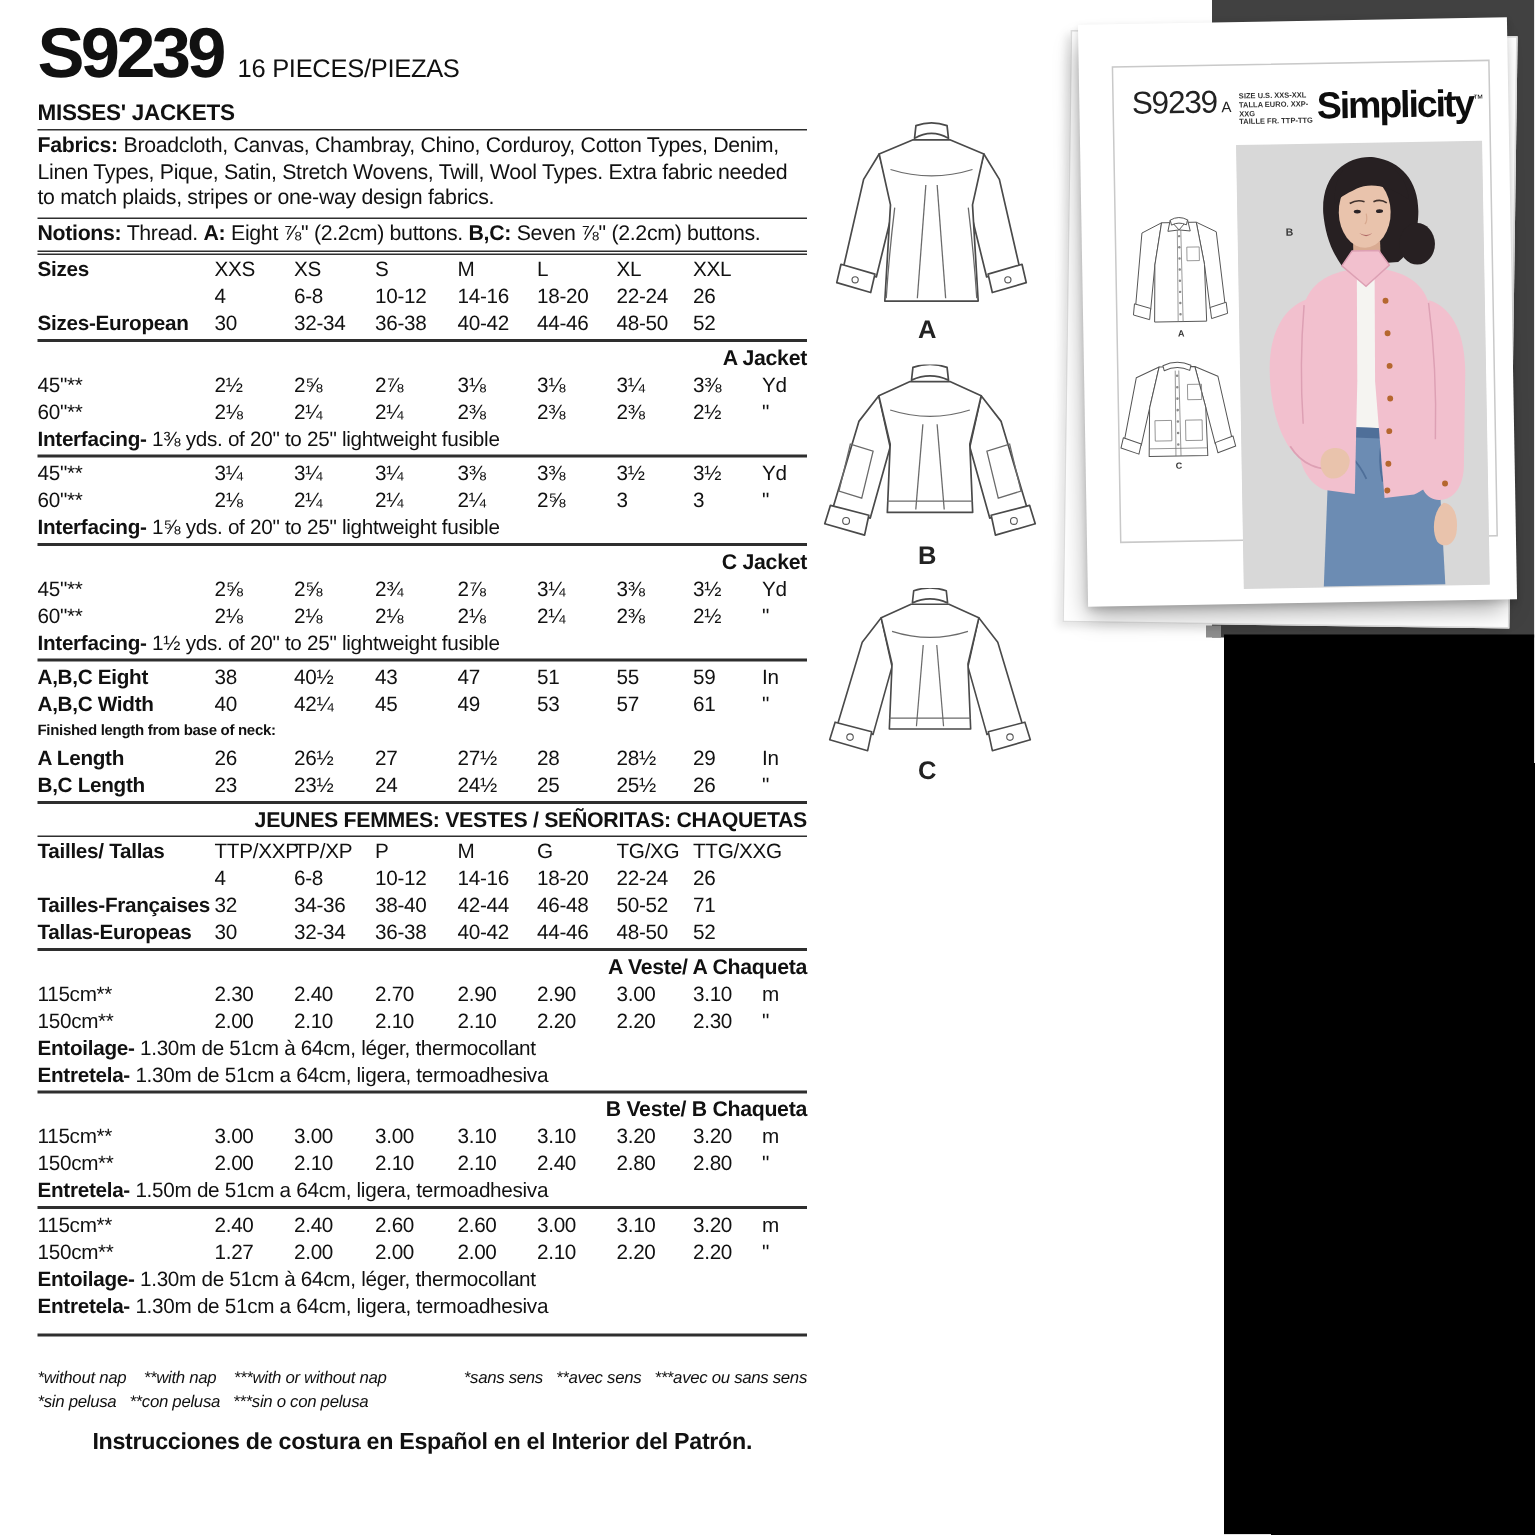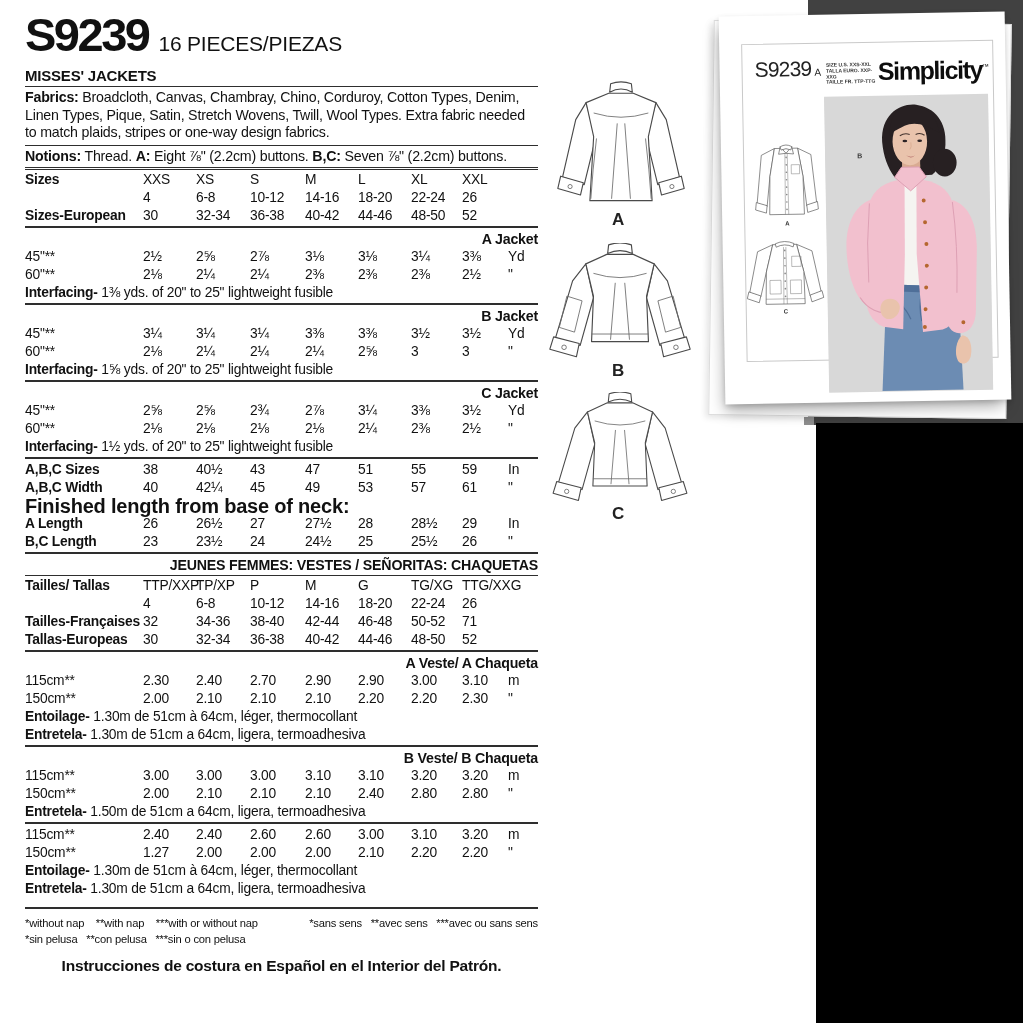--- a/index.html
+++ b/index.html
@@ -3,35 +3,35 @@
 <meta charset="utf-8">
 <style>
   html,body{margin:0;padding:0;}
   body{width:1023px;height:1023px;background:#fff;font-family:"Liberation Sans",sans-serif;color:#111;}
   .page{position:relative;width:1023px;height:1023px;overflow:hidden;background:#fff;}
 
   
   .doc{position:absolute;left:25px;top:6px;width:513px;letter-spacing:-0.2px;}
   .masthead{display:flex;align-items:baseline;gap:10px;height:58px;}
   .pattern-number{font-size:47px;font-weight:800;letter-spacing:-2.5px;line-height:58px;}
-  .pieces{font-size:21px;}
+  .pieces{font-size:17px;}
   .doc-title{font-weight:bold;font-size:15px;line-height:19px;border-bottom:1.6px solid #2e2e2e;padding-bottom:1px;margin-top:2px;}
   .fabrics{font-size:14.2px;line-height:17.6px;padding:2px 0 3px;border-bottom:1.6px solid #2e2e2e;}
   .notions{font-size:14.2px;line-height:19px;border-bottom:1.6px solid #2e2e2e;padding:1px 0;}
 
   #blocks .t-row{display:grid;grid-template-columns:118px 53px 54px 55px 53px 53px 51px 46px 1fr;font-size:13.8px;line-height:18px;}
   #blocks .lbl.b{font-weight:bold;}
   #blocks .t-heading{font-weight:bold;font-size:14.2px;line-height:18px;text-align:right;}
-  #blocks .t-full{font-weight:bold;font-size:20px;line-height:18px;}
+  #blocks .t-full{font-weight:bold;font-size:10px;line-height:18px;}
   #blocks .t-note{font-size:13.8px;line-height:18px;}
   .rule{border-top:1.4px solid #2e2e2e;margin:1px 0;}
   .rule.thick{border-top:2.6px solid #2e2e2e;margin:1.5px 0;}
   .rule.gap{margin-top:9px;}
 
-  .footnotes{display:flex;justify-content:space-between;align-items:flex-start;font-size:11.2px;line-height:16.5px;margin-top:6px;}
+  .footnotes{display:flex;justify-content:space-between;align-items:flex-start;font-size:11.2px;line-height:16.5px;margin-top:20px;font-style:italic;}
   .fn-left div,.fn-right{white-space:pre;}
   .bottom-note{text-align:center;font-weight:bold;font-size:15.5px;margin-top:9px;}
 
   
   .drawings{position:absolute;left:538px;top:0;width:170px;height:545px;}
   .drw{position:absolute;}
   .drw svg{display:block;}
   .drw-label{position:absolute;font-weight:bold;font-size:17px;color:#222;}
   .ln{fill:#fff;stroke:#4a4a4a;stroke-width:1.2;stroke-linejoin:round;}
   .ln-thin{fill:none;stroke:#6a6a6a;stroke-width:0.9;}
@@ -126,21 +126,20 @@
           <span class="cell">2¼</span>
           <span class="cell">2¼</span>
           <span class="cell">2⅜</span>
           <span class="cell">2⅜</span>
           <span class="cell">2⅜</span>
           <span class="cell">2½</span>
           <span class="unit">"</span>
         </div>
         <div class="t-note"><b>Interfacing-</b><span> 1⅜ yds. of 20" to 25" lightweight fusible</span></div>
         <div class="rule thick"></div>
-        <div class="t-heading">B Jacket</div>
         <div class="t-row">
           <span class="lbl">45"**</span>
           <span class="cell">3¼</span>
           <span class="cell">3¼</span>
           <span class="cell">3¼</span>
           <span class="cell">3⅜</span>
           <span class="cell">3⅜</span>
           <span class="cell">3½</span>
           <span class="cell">3½</span>
           <span class="unit">Yd</span>
@@ -177,21 +176,21 @@
           <span class="cell">2⅛</span>
           <span class="cell">2⅛</span>
           <span class="cell">2¼</span>
           <span class="cell">2⅜</span>
           <span class="cell">2½</span>
           <span class="unit">"</span>
         </div>
         <div class="t-note"><b>Interfacing-</b><span> 1½ yds. of 20" to 25" lightweight fusible</span></div>
         <div class="rule thick"></div>
         <div class="t-row">
-          <span class="lbl b">A,B,C Sizes</span>
+          <span class="lbl b">A,B,C Eight</span>
           <span class="cell">38</span>
           <span class="cell">40½</span>
           <span class="cell">43</span>
           <span class="cell">47</span>
           <span class="cell">51</span>
           <span class="cell">55</span>
           <span class="cell">59</span>
           <span class="unit">In</span>
         </div>
         <div class="t-row">

